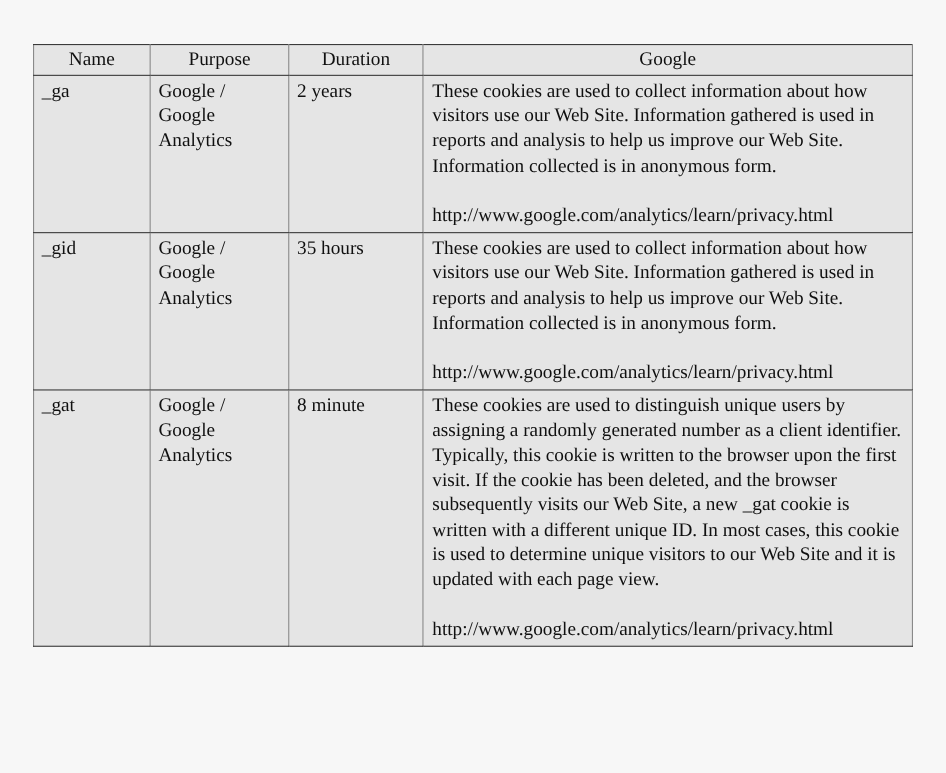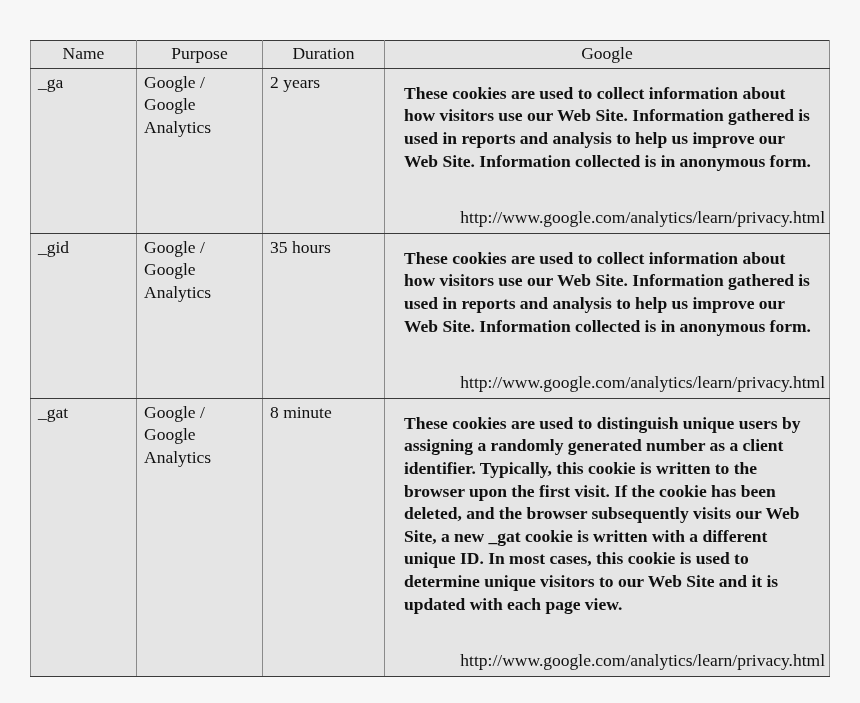--- a/index.html
+++ b/index.html
@@ -63,23 +63,23 @@
   }
 
   .cookie-table td.cell-purpose {
     padding-right: 4px;
     padding-left: 8px;
   }
 
   
   .stacked-line { display: block; white-space: nowrap; }
 
-  .purpose-body { margin: 11px; font-weight: bold; }
+  .purpose-body { margin: 0; }
   .purpose-gap { display: block; height: 1.295em; }
-  .purpose-url { margin: 0; white-space: nowrap; text-align: right; }
+  .purpose-url { margin: 0; white-space: nowrap; }
 </style>
 </head>
 <body>
 
 <div class="sheet">
 
   <table class="cookie-table">
     <colgroup>
       <col class="col-name">
       <col class="col-source">

